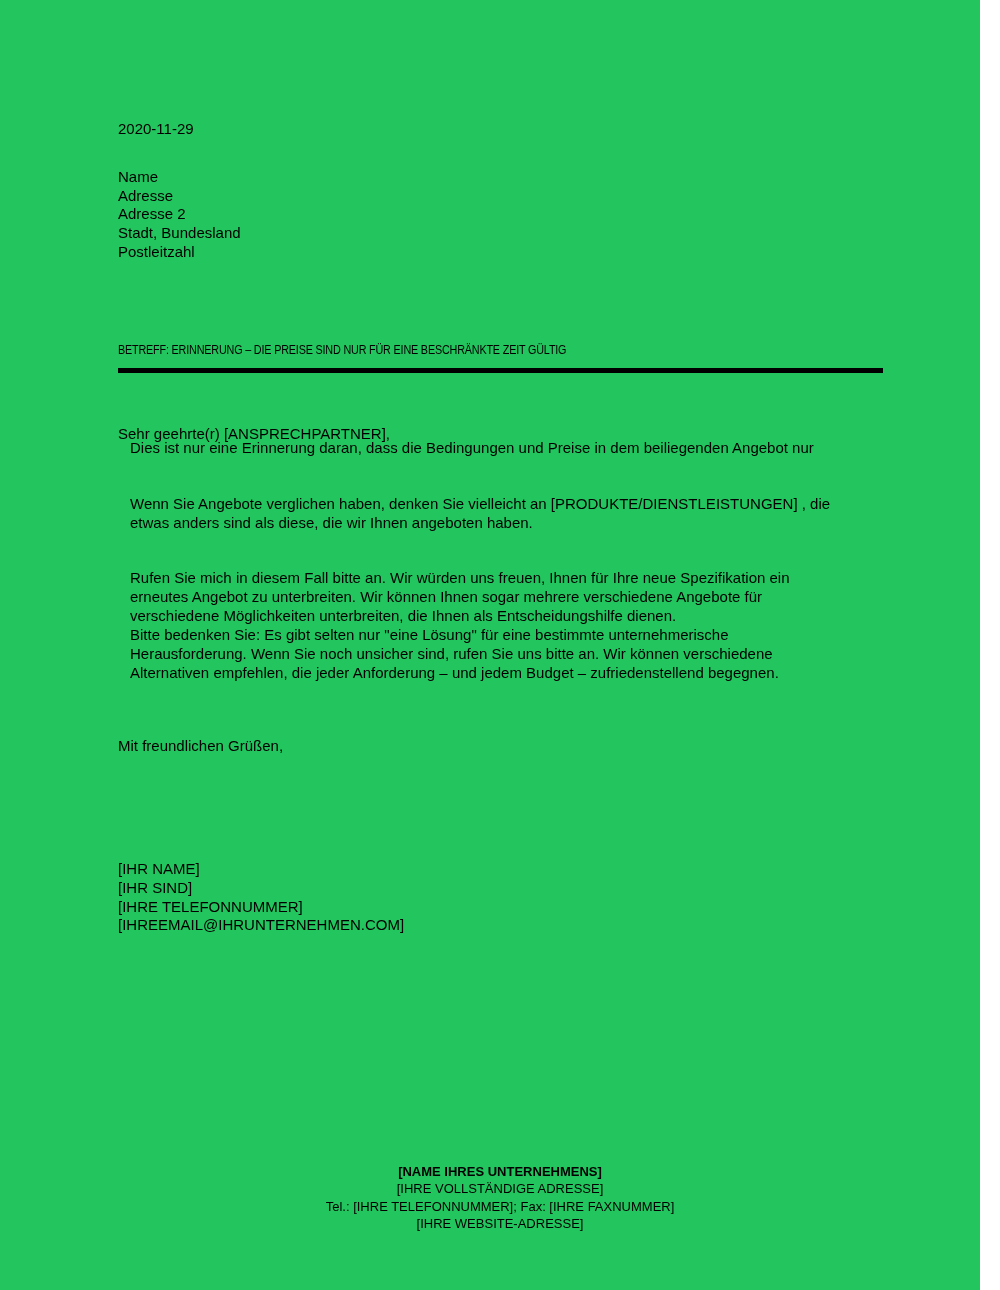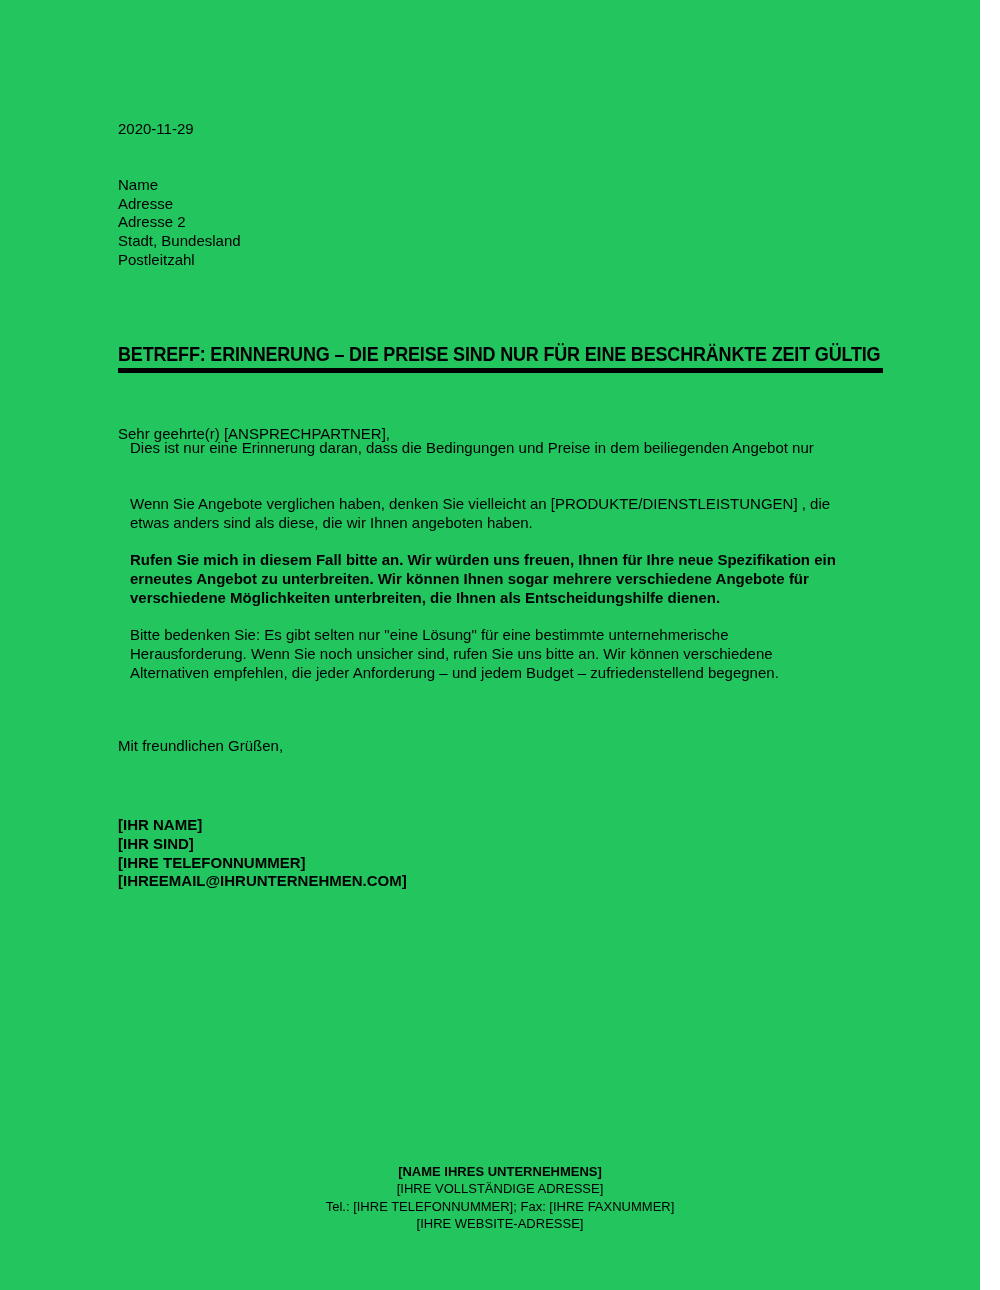--- a/index.html
+++ b/index.html
@@ -8,50 +8,50 @@
     width: 980px;
     height: 1290px;
     background: #22c55e;
     color: #000000;
     font-family: "Liberation Sans", sans-serif;
     font-size: 15px;
     overflow: hidden;
   }
   .abs { position: absolute; left: 118px; }
   .date { top: 119px; line-height: 19px; }
-  .recipient { top: 176px; line-height: 18.7px; }
+  .recipient { top: 168px; line-height: 18.7px; }
   .subject {
     top: 343px;
     width: 765px;
-    font-weight: bold;
-    font-size: 20px;
+    font-weight: normal;
+    font-size: 12px;
     white-space: nowrap;
   }
   .subject-text {
     display: inline-block;
     transform: scaleX(0.9);
     transform-origin: left center;
     letter-spacing: -0.2px;
   }
   .rule {
     position: absolute;
     top: 368px;
     left: 118px;
     width: 765px;
     height: 5px;
     background: #000000;
   }
   .salutation { top: 424px; line-height: 19px; }
   .para { line-height: 18.8px; width: 790px; margin-left: 12px; }
   .p1 { top: 439px; }
   .p2 { top: 495px; }
-  .p3 { top: 551px; font-weight: bold; }
+  .p3 { top: 569px; }
   .p4 { top: 626px; }
   .closing { top: 736px; line-height: 19px; }
-  .signature { top: 816px; line-height: 18.8px; font-weight: bold; }
+  .signature { top: 860px; line-height: 18.8px; }
   .footer {
     position: absolute;
     top: 1163px;
     left: 0;
     width: 1000px;
     text-align: center;
     font-size: 13px;
     line-height: 17.4px;
   }
   .footer-company { font-weight: bold; }

